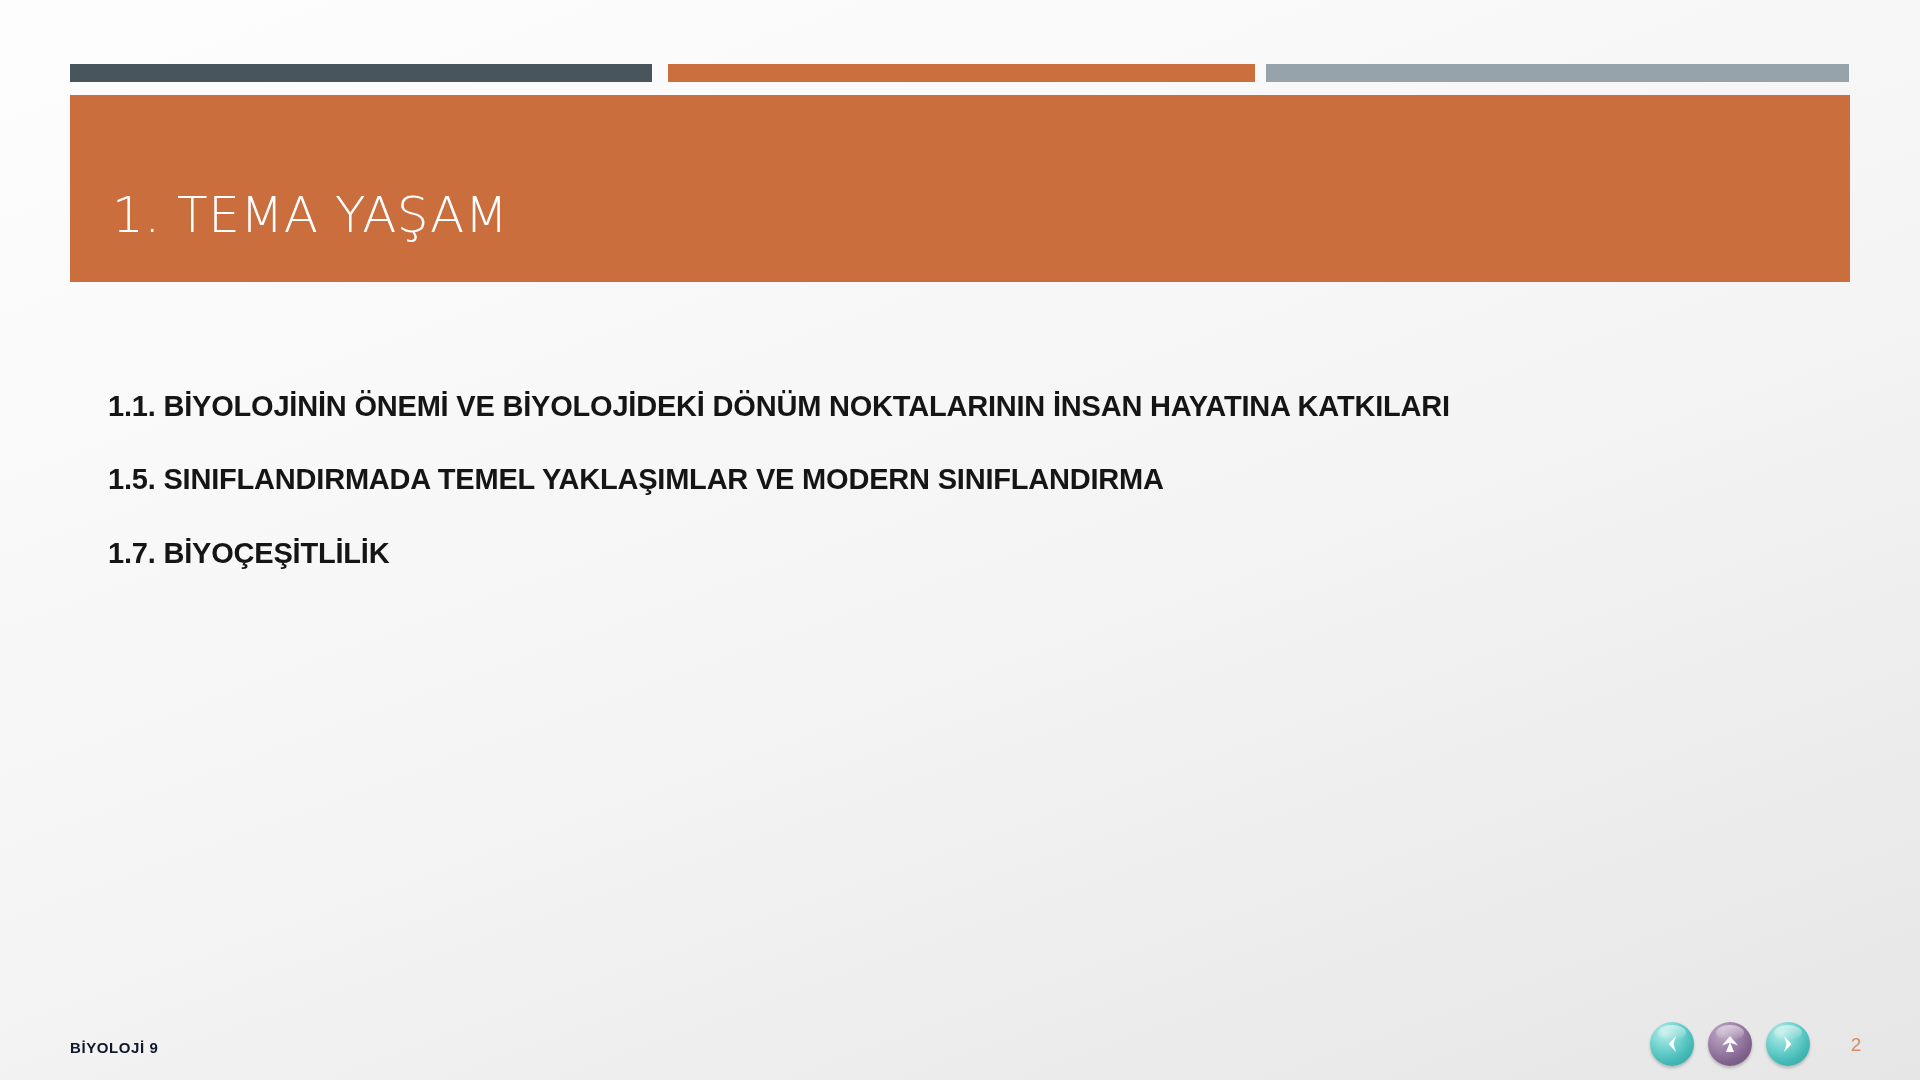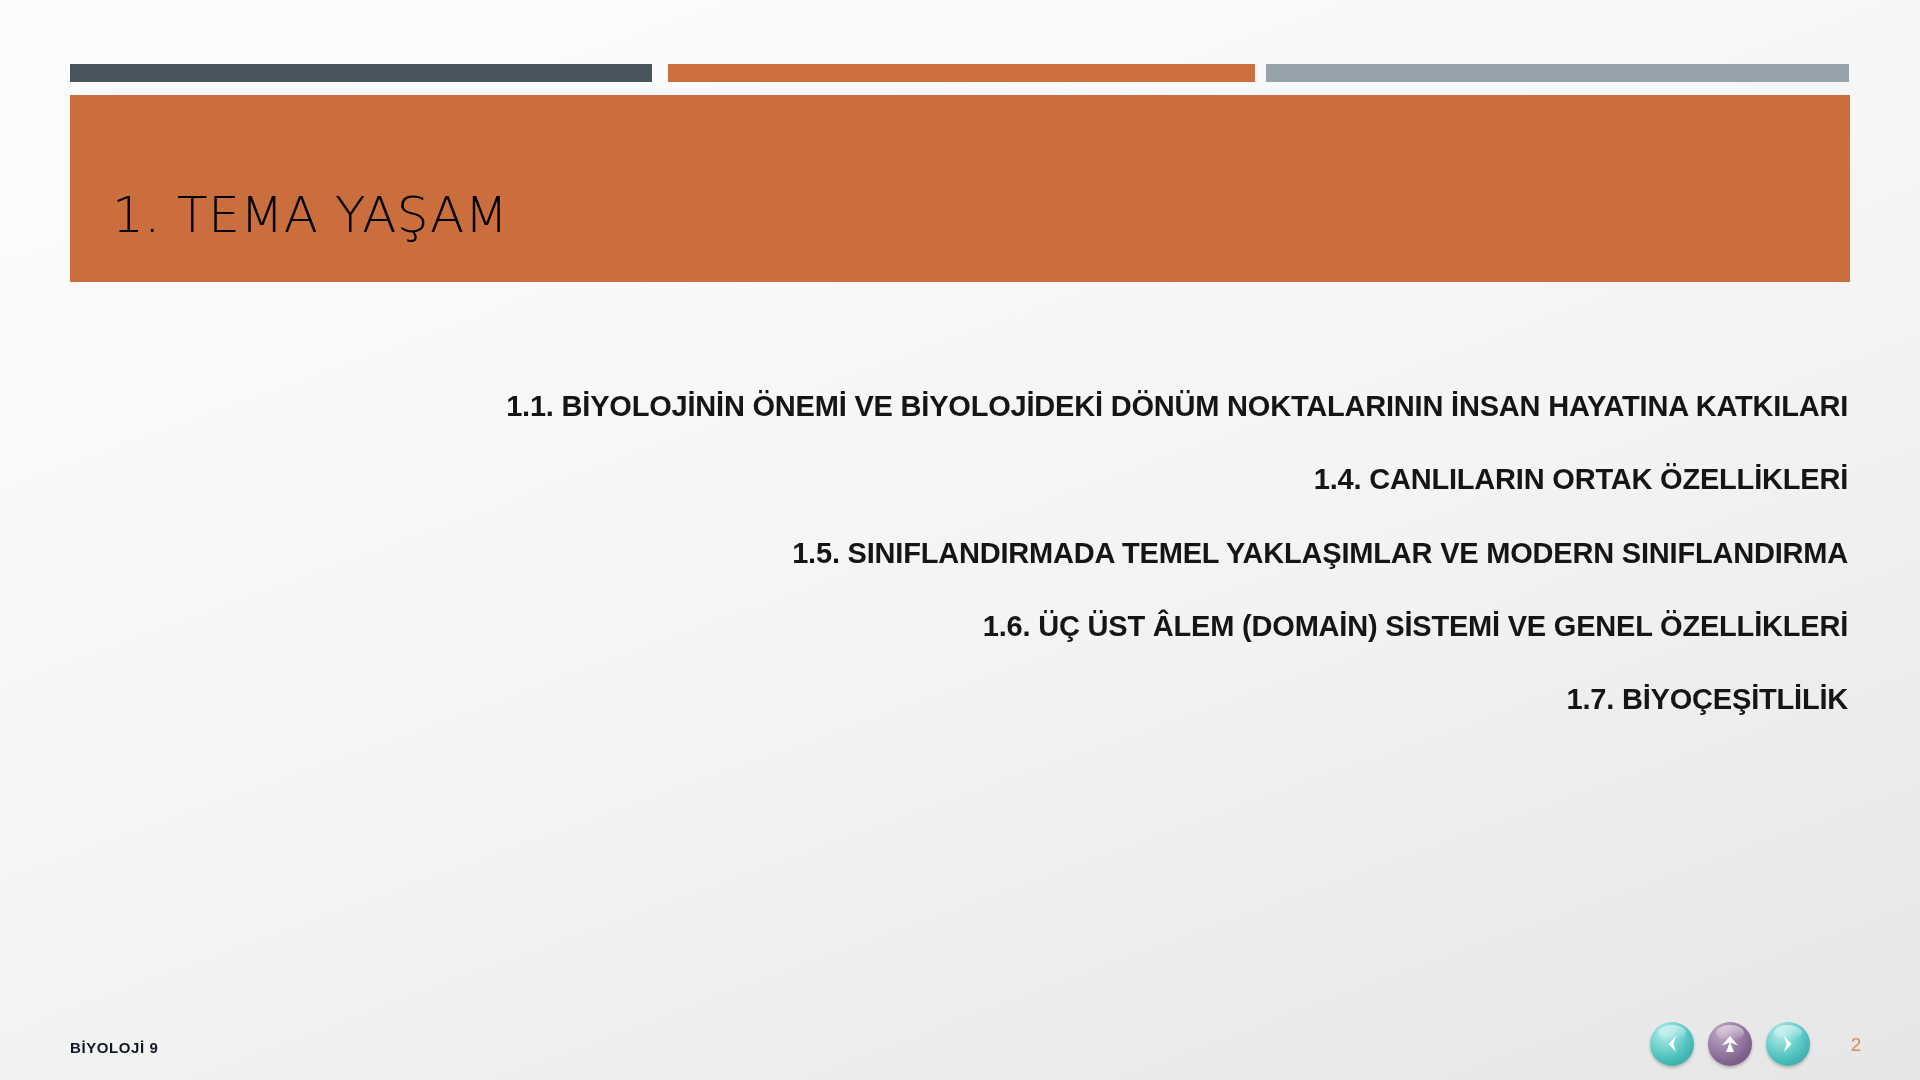--- a/index.html
+++ b/index.html
@@ -50,42 +50,41 @@
     height: 187px;
     background: #cb6e3e;
     display: flex;
     align-items: flex-end;
   }
   .title-text {
     font-family: "DejaVu Sans", sans-serif;
     font-weight: 300;
     font-size: 50px;
     letter-spacing: 0.5px;
-    color: #000000;
+    color: #ffffff;
     padding: 0 0 38px 42px;
     white-space: nowrap;
   }
 
   
   .content {
     position: absolute;
     top: 390px;
     left: 108px;
     width: 1740px;
   }
   .content-item {
     font-family: "Liberation Sans", sans-serif;
     font-weight: bold;
     font-size: 29px;
     line-height: 1.15;
     letter-spacing: -0.2px;
     color: #151515;
     margin-bottom: 40px;
     white-space: nowrap;
-    text-align: right;
   }
   .content-item:last-child { margin-bottom: 12px; }
 
   
   .footer-label {
     position: absolute;
     left: 70px;
     bottom: 24px;
     font-size: 15px;
     font-weight: bold;
@@ -155,23 +154,21 @@
     <div class="topbar topbar-accent"></div>
     <div class="topbar topbar-gray"></div>
   </div>
 
   <div class="title-banner">
     <div class="title-text">1. TEMA YAŞAM</div>
   </div>
 
   <div class="content">
     <div class="content-item">1.1. BİYOLOJİNİN ÖNEMİ VE BİYOLOJİDEKİ DÖNÜM NOKTALARININ İNSAN HAYATINA KATKILARI</div>
-    <div class="content-item">1.4. CANLILARIN ORTAK ÖZELLİKLERİ</div>
     <div class="content-item">1.5. SINIFLANDIRMADA TEMEL YAKLAŞIMLAR VE MODERN SINIFLANDIRMA</div>
-    <div class="content-item">1.6. ÜÇ ÜST ÂLEM (DOMAİN) SİSTEMİ VE GENEL ÖZELLİKLERİ</div>
     <div class="content-item">1.7. BİYOÇEŞİTLİLİK</div>
   </div>
 
   <div class="footer-label">BİYOLOJİ 9</div>
 
   <div class="nav-group">
 
     <div class="nav-btn teal">
       <span class="sr">Önceki</span>
       <svg width="22" height="22" viewBox="0 0 22 22" aria-hidden="true">

